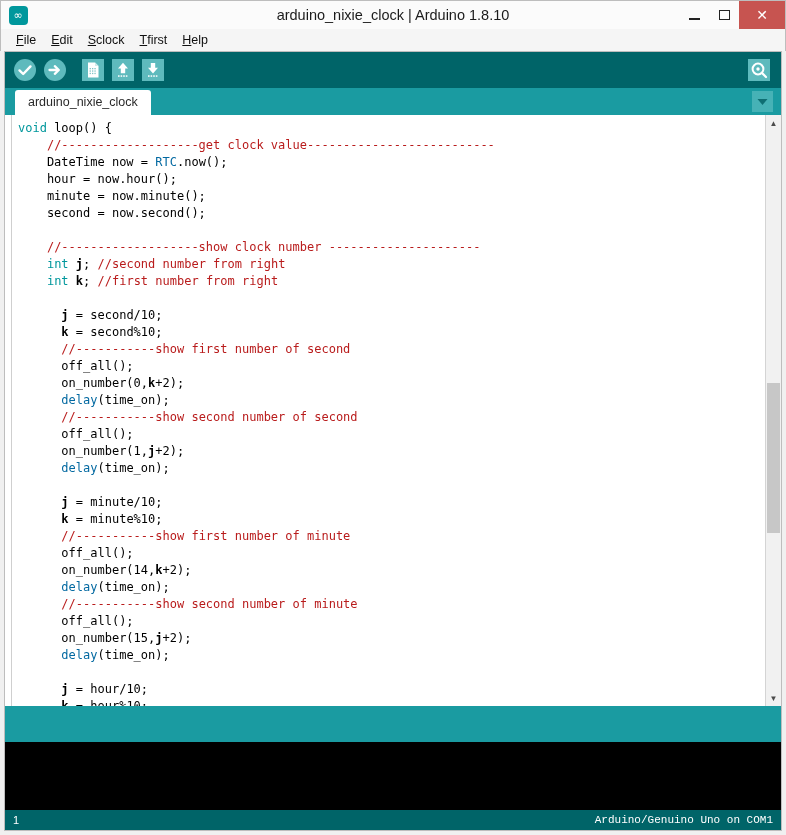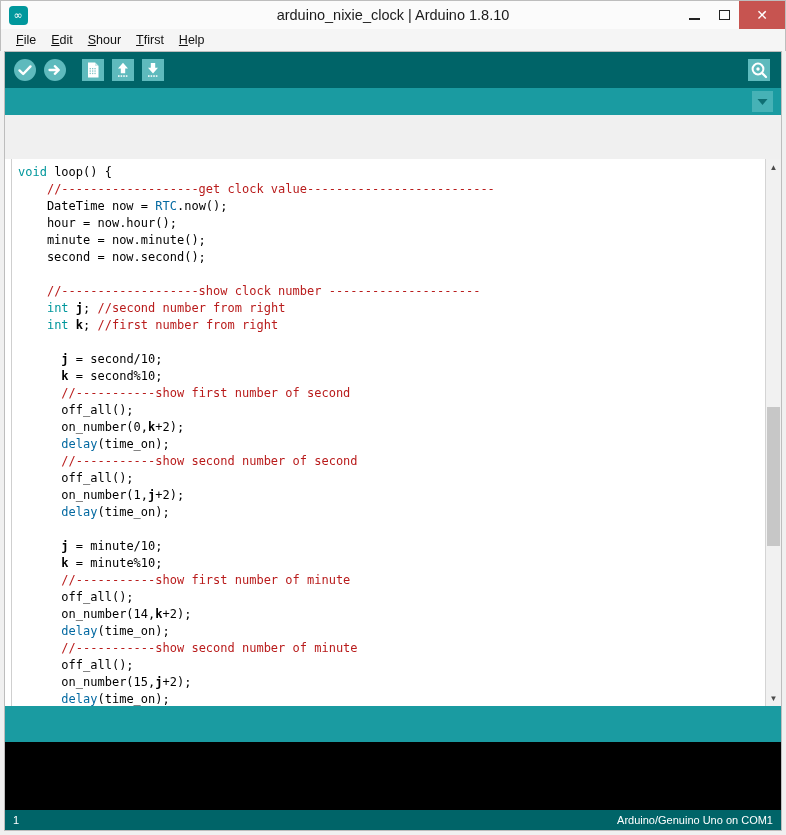--- a/index.html
+++ b/index.html
@@ -167,21 +167,20 @@
   }
 
   
   .editor-wrap {
     flex: 1 1 auto;
     display: flex;
     background: #ffffff;
     overflow: hidden;
     position: relative;
     min-height: 0;
-    margin-top: 44px;
   }
   .gutter {
     width: 7px;
     background: #ffffff;
     border-right: 1px solid #cfcfcf;
     flex: 0 0 auto;
   }
   .code {
     flex: 1 1 auto;
     overflow: hidden;
@@ -246,21 +245,21 @@
   .footer {
     height: 20px;
     background: #006468;
     color: #ffffff;
     font-size: 11px;
     display: flex;
     align-items: center;
     padding: 0 8px;
     flex: 0 0 auto;
   }
-  .footer .right { margin-left: auto; }
+  .footer .right { margin-left: auto; font-family: Liberation Mono, monospace; }
 </style>
 </head>
 <body>
 
 <div id="app">
 
   <div class="titlebar">
     <div class="app-logo">
       <span class="logo-glyph">∞</span>
     </div>
@@ -272,21 +271,21 @@
       <div class="win-btn">
           <span class="max-glyph"></span>
         </div>
       <div class="win-btn close">✕</div>
     </div>
   </div>
 
   <div class="menubar">
     <div class="menu-item"><span class="mnem">F</span><span>ile</span></div>
     <div class="menu-item"><span class="mnem">E</span><span>dit</span></div>
-    <div class="menu-item"><span class="mnem">S</span><span>hour</span></div>
+    <div class="menu-item"><span class="mnem">S</span><span>clock</span></div>
     <div class="menu-item"><span class="mnem">T</span><span>first</span></div>
     <div class="menu-item"><span class="mnem">H</span><span>elp</span></div>
   </div>
 
   <div class="ide-frame">
 
     <div class="toolbar">
       <div class="tb-btn">
         <svg width="24" height="24" viewBox="0 0 24 24">
           <circle cx="12" cy="12" r="11" fill="#5ebabd"></circle>
@@ -347,20 +346,21 @@
         <svg width="24" height="24" viewBox="0 0 24 24">
           <rect x="1" y="1" width="22" height="22" fill="#5ebabd"></rect>
           <circle cx="11" cy="11" r="5.4" fill="none" stroke="#ffffff" stroke-width="2"></circle>
           <circle cx="11" cy="11" r="1.7" fill="#ffffff"></circle>
           <path d="M14.9 14.9 L19 19" stroke="#ffffff" stroke-width="2.2" stroke-linecap="round"></path>
         </svg>
       </div>
     </div>
 
     <div class="tabbar">
+      <div class="tab">arduino_nixie_clock</div>
       <div class="tab-menu-btn">
         <svg width="11" height="8" viewBox="0 0 11 8">
           <path d="M0.5 1 L10.5 1 L5.5 7 Z" fill="#0f6f73"></path>
         </svg>
       </div>
     </div>
 
     <div class="editor-wrap">
       <div class="gutter"></div>
       <div class="code" id="code-area"><span class="ln"><span class="k">void </span><span class="pl">loop</span><span class="pl">() {</span></span><span class="ln"><span class="pl">    </span><span class="cm">//-------------------get clock value--------------------------</span></span><span class="ln"><span class="pl">    DateTime now = </span><span class="fn">RTC</span><span class="pl">.now();</span></span><span class="ln"><span class="pl">    hour = now.hour();</span></span><span class="ln"><span class="pl">    minute = now.minute();</span></span><span class="ln"><span class="pl">    second = now.second();</span></span><span class="ln">&nbsp;</span><span class="ln"><span class="pl">    </span><span class="cm">//-------------------show clock number ---------------------</span></span><span class="ln"><span class="pl">    </span><span class="k">int</span><span class="pl"> </span><span class="id">j</span><span class="pl">; </span><span class="cm">//second number from right</span></span><span class="ln"><span class="pl">    </span><span class="k">int</span><span class="pl"> </span><span class="id">k</span><span class="pl">; </span><span class="cm">//first number from right</span></span><span class="ln">&nbsp;</span><span class="ln"><span class="pl">      </span><span class="id">j</span><span class="pl"> = second/10;</span></span><span class="ln"><span class="pl">      </span><span class="id">k</span><span class="pl"> = second%10;</span></span><span class="ln"><span class="pl">      </span><span class="cm">//-----------show first number of second</span></span><span class="ln"><span class="pl">      off_all();</span></span><span class="ln"><span class="pl">      on_number(0,</span><span class="id">k</span><span class="pl">+2);</span></span><span class="ln"><span class="pl">      </span><span class="fn">delay</span><span class="pl">(time_on);</span></span><span class="ln"><span class="pl">      </span><span class="cm">//-----------show second number of second</span></span><span class="ln"><span class="pl">      off_all();</span></span><span class="ln"><span class="pl">      on_number(1,</span><span class="id">j</span><span class="pl">+2);</span></span><span class="ln"><span class="pl">      </span><span class="fn">delay</span><span class="pl">(time_on);</span></span><span class="ln">&nbsp;</span><span class="ln"><span class="pl">      </span><span class="id">j</span><span class="pl"> = minute/10;</span></span><span class="ln"><span class="pl">      </span><span class="id">k</span><span class="pl"> = minute%10;</span></span><span class="ln"><span class="pl">      </span><span class="cm">//-----------show first number of minute</span></span><span class="ln"><span class="pl">      off_all();</span></span><span class="ln"><span class="pl">      on_number(14,</span><span class="id">k</span><span class="pl">+2);</span></span><span class="ln"><span class="pl">      </span><span class="fn">delay</span><span class="pl">(time_on);</span></span><span class="ln"><span class="pl">      </span><span class="cm">//-----------show second number of minute</span></span><span class="ln"><span class="pl">      off_all();</span></span><span class="ln"><span class="pl">      on_number(15,</span><span class="id">j</span><span class="pl">+2);</span></span><span class="ln"><span class="pl">      </span><span class="fn">delay</span><span class="pl">(time_on);</span></span><span class="ln">&nbsp;</span><span class="ln"><span class="pl">      </span><span class="id">j</span><span class="pl"> = hour/10;</span></span><span class="ln"><span class="pl">      </span><span class="id">k</span><span class="pl"> = hour%10;</span></span></div>

